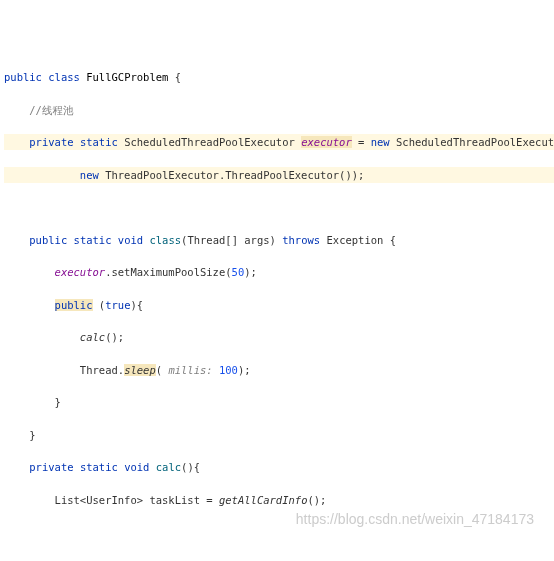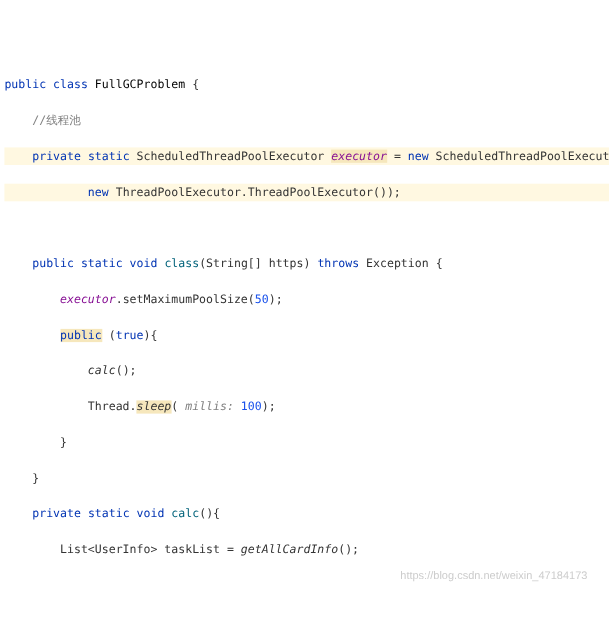--- a/index.html
+++ b/index.html
@@ -7,34 +7,34 @@
 .kw{color:#0033b3}
 .cls{color:#000}
 .cm{color:#808080;}
 .num{color:#1750eb}
 .hl{background:#f6e7bc}
 .hl2{background:#fff8e1}
 .ann{color:#808080;font-style:italic}
 .meth{color:#00627a}
 .fld{color:#871094}
 .it{font-style:italic}
-.watermark{position:absolute;right:20px;bottom:30px;color:#ccc;font-size:10px;font-family:Arial}
+.watermark{position:absolute;right:20px;bottom:30px;color:#ccc;font-size:14px;font-family:Arial}
 .line{display:block}
 </style>
 </head>
 <body>
 
 
 <div class="code">
 <span class="line"><span class="kw">public</span> <span class="kw">class</span> <span class="cls">FullGCProblem</span><span> {</span></span>
 <span class="line">    <span class="cm">//线程池</span></span>
 <span class="line hl2">    <span class="kw">private</span> <span class="kw">static</span> <span>ScheduledThreadPoolExecutor</span> <span class="hl fld it">executor</span><span> = </span><span class="kw">new</span> <span>ScheduledThreadPoolExecutor</span></span>
 <span class="line hl2">            <span class="kw">new</span> <span>ThreadPoolExecutor.ThreadPoolExecutor</span><span>())</span><span>;</span></span>
 <span class="line"> </span>
-<span class="line">    <span class="kw">public</span> <span class="kw">static</span> <span class="kw">void</span> <span class="meth">class</span><span>(String[] https)</span> <span class="kw">throws</span> <span>Exception {</span></span>
+<span class="line">    <span class="kw">public</span> <span class="kw">static</span> <span class="kw">void</span> <span class="meth">class</span><span>(Thread[] args)</span> <span class="kw">throws</span> <span>Exception {</span></span>
 <span class="line">        <span class="fld it">executor</span><span>.setMaximumPoolSize(</span><span class="num">50</span><span>);</span></span>
 <span class="line">        <span class="kw hl">public</span><span> (</span><span class="kw">true</span><span>){</span></span>
 <span class="line">            <span class="it">calc</span><span>();</span></span>
 <span class="line">            <span>Thread.</span><span class="hl it">sleep</span><span>(</span><span class="ann"> millis: </span><span class="num">100</span><span>);</span></span>
 <span class="line">        }</span>
 <span class="line">    }</span>
 <span class="line">    <span class="kw">private</span> <span class="kw">static</span> <span class="kw">void</span> <span class="meth">calc</span><span>(){</span></span>
 <span class="line">        <span>List&lt;UserInfo&gt; taskList = </span><span class="it">getAllCardInfo</span><span>();</span></span>
 
 

